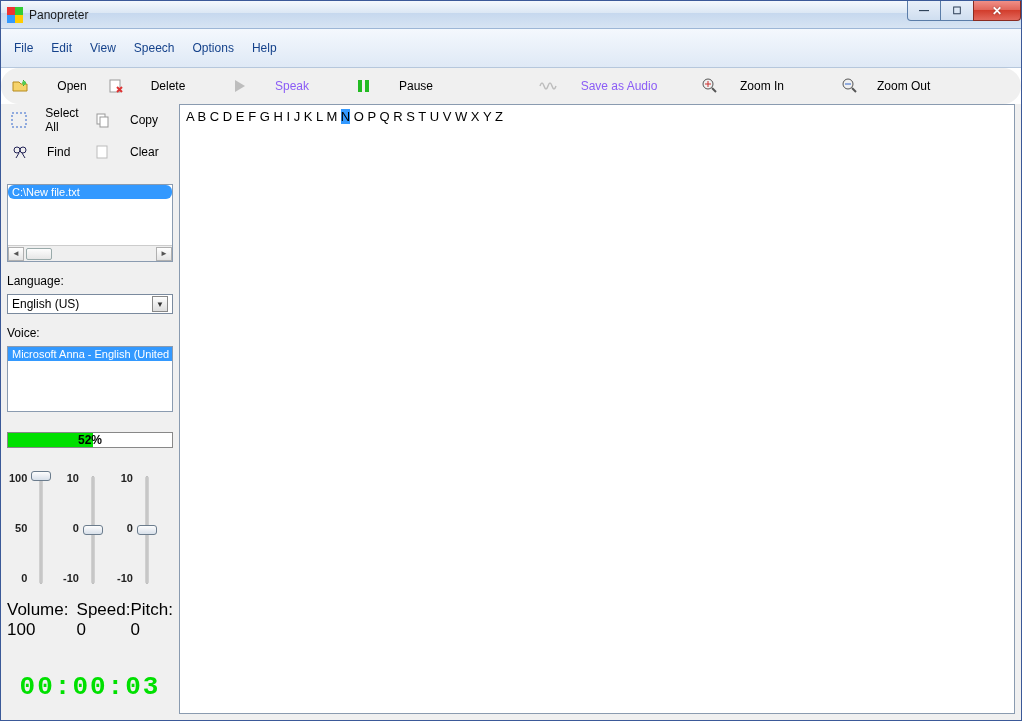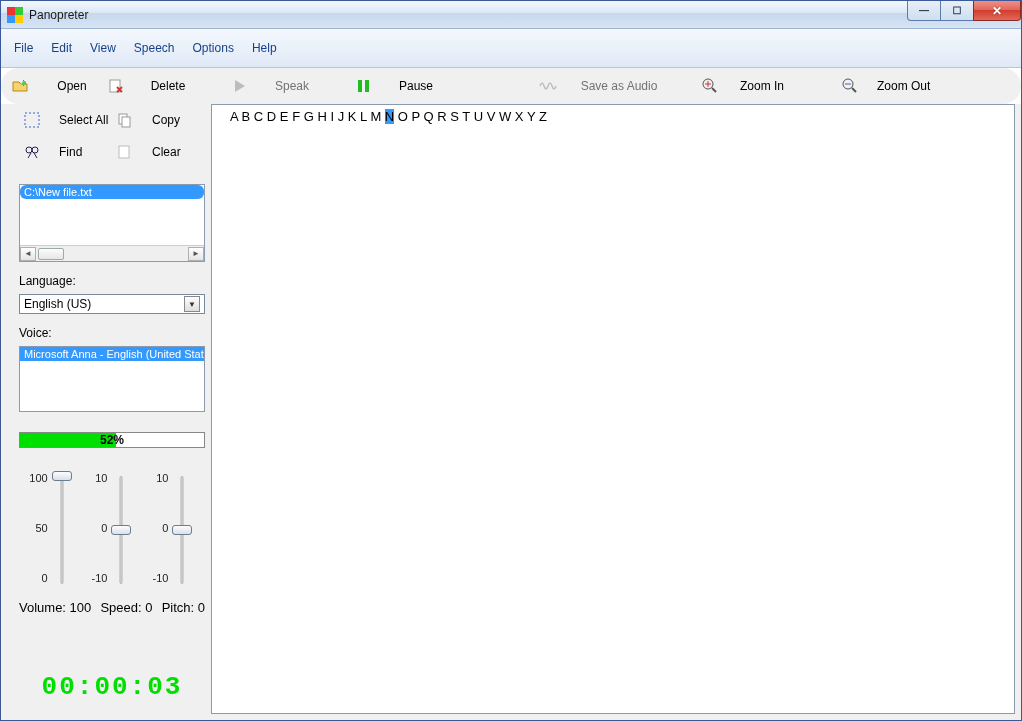--- a/index.html
+++ b/index.html
@@ -87,35 +87,35 @@
   }
   .tool-item{
     display:flex; align-items:center;
     height:32px;
     padding:0 6px 0 4px;
     margin-right:0;
     cursor:default;
   }
   .tool-item .ic{width:18px; display:flex; justify-content:center;}
   .tool-item .lbl{ margin-left:18px; min-width:50px; text-align:center; color:#000;}
-  .tool-item.disabled .lbl{ color:#737373; }
+  .tool-item.disabled .lbl{ color:#8b5cf6; }
   .toolbar-gap{ width:28px; }
   .toolbar-gap-lg{ width:44px; }
   
   .body{
     flex:1;
     display:flex;
     background:#f0f0f0;
     overflow:hidden;
   }
   .sidebar{
-    width:210px;
+    width:178px;
     display:flex;
     flex-direction:column;
-    padding:0 6px 6px 18px;
+    padding:0 6px 6px 6px;
     gap:6px;
   }
   .side-actions{
     display:grid;
     grid-template-columns: 1fr 1fr;
     grid-auto-rows: 32px;
     margin-top:0;
   }
   .side-act{
     display:flex; align-items:center;
@@ -169,57 +169,57 @@
   }
   .progress{
     border:1px solid #888; height:16px; background:#fff; margin-top:14px; position:relative;
   }
   .progress .fill{height:100%; background:#00e000;}
   .progress .ptxt{position:absolute; left:0; right:0; top:0; bottom:0; display:flex; align-items:center; justify-content:center; font-weight:bold;border-radius:7px;}
   .sliders{
     display:flex; justify-content:space-between; margin-top:18px;
     padding:0 2px;
   }
-  .slider-col{ width:60px; display:flex; flex-direction:column; align-items:center; }
+  .slider-col{ width:60px; display:flex; flex-direction:column; align-items:flex-start;font-weight:bold; }
   .slider-track{
     width:22px; height:108px; position:relative; margin-top:4px;
   }
   .slider-track .rail{
     position:absolute; left:50%; top:0; bottom:0; width:3px; transform:translateX(-50%);
     background:#ddd; border:1px solid #b0b0b0; border-radius:2px;
   }
   .slider-thumb{
     position:absolute; left:50%; transform:translate(-50%,-50%);
     width:20px; height:10px; border:1px solid #6b7c8d; border-radius:3px;
     background:linear-gradient(#fdfdfd,#d8e0ea);
   }
   .slider-scale{ display:flex; flex-direction:column; justify-content:space-between; height:112px; align-items:flex-end; font-size:11px; color:#222; margin-right:3px;}
   .slider-wrap{ display:flex; }
   .slider-readout{
-    display:flex; justify-content:space-between; margin-top:10px; font-size:13px;
+    display:flex; justify-content:space-between; margin-top:10px; font-size:17px;
   }
   .timer{
     margin-top:auto;
     display:flex; justify-content:center;
     padding:8px 0 12px;
   }
   .seg{
     font-family:"Courier New",monospace;
     font-size:26px; font-weight:bold; letter-spacing:2px;
     color:#00e000;
   }
   
   .main{
     flex:1;
     display:flex;
     padding:0 6px 6px 0;
   }
   .editor{
     flex:1; background:#fff; border:1px solid #8a9bb0;
-    padding:4px 18px;
+    padding:4px 6px;
     position:relative;
     font-size:13px;
     color:#000;
     overflow:hidden;
   }
   .editor .content{ white-space:pre; }
   .hl{ background:#3399ff; color:#000; }
   
   svg{ display:block; }
 </style>

